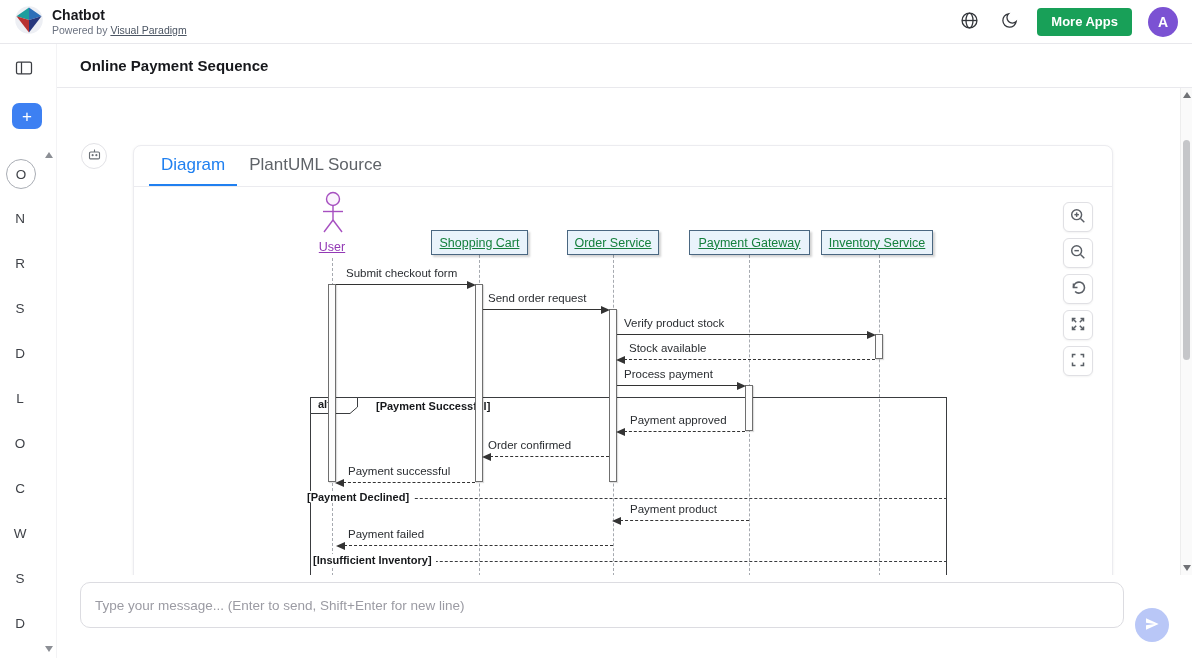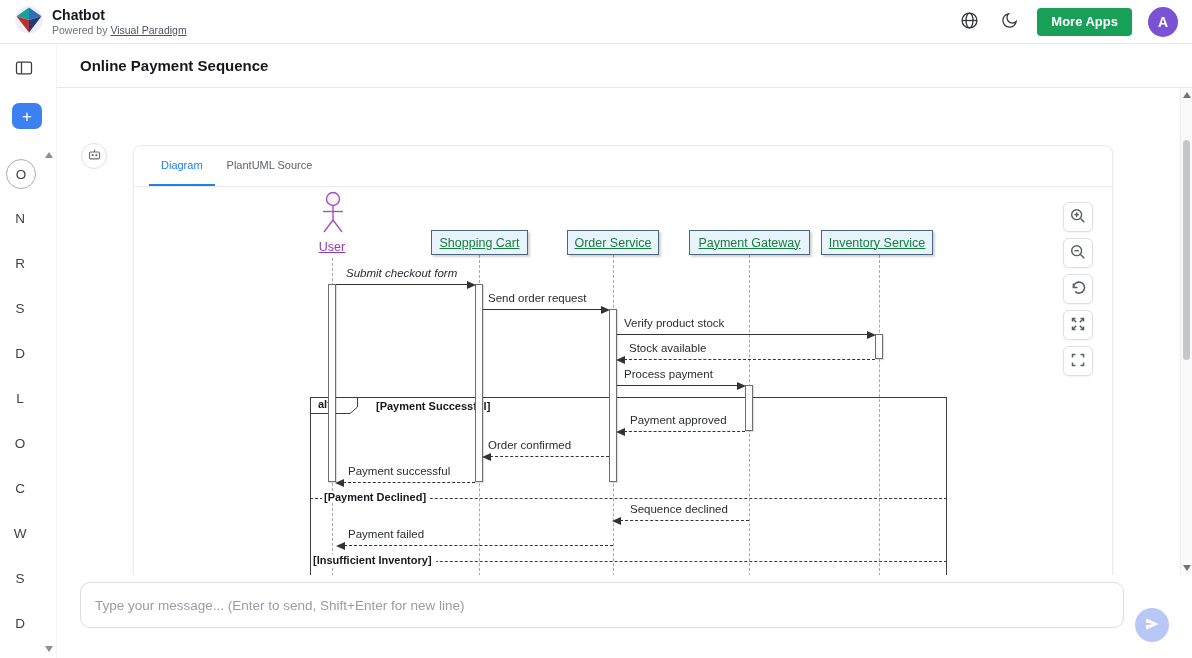--- a/index.html
+++ b/index.html
@@ -36,21 +36,21 @@
   .title-bar{position:absolute;left:56px;top:44px;width:1136px;height:44px;background:#fff;
     border-bottom:1px solid #e9e9ed;display:flex;align-items:center;padding-left:24px;box-sizing:border-box;z-index:20;}
   .page-title{font-size:15px;font-weight:bold;color:#17181c;}
   
   .scroll-area{position:absolute;left:56px;top:88px;width:1124px;height:487px;overflow:hidden;background:#fff;}
   .assistant-avatar{position:absolute;left:25px;top:55px;width:26px;height:26px;border-radius:50%;
     border:1px solid #e2e2e6;background:#fff;display:flex;align-items:center;justify-content:center;box-sizing:border-box;}
   .card{position:absolute;left:77px;top:57px;width:980px;height:520px;background:#fff;border:1px solid #ececf0;
     border-radius:8px;box-shadow:0 1px 3px rgba(0,0,0,.07);box-sizing:border-box;}
   .tab-row{position:absolute;left:0;top:0;right:0;height:40px;border-bottom:1px solid #ebebef;display:flex;align-items:stretch;padding-left:15px;}
-  .tab{display:flex;align-items:center;padding:0 12px;font-size:11px;color:#5f6368;cursor:pointer;border-bottom:2px solid transparent;box-sizing:border-box;}
+  .tab{display:flex;align-items:center;padding:0 12px;font-size:17px;color:#5f6368;cursor:pointer;border-bottom:2px solid transparent;box-sizing:border-box;}
   .tab.active{color:#2080f0;border-bottom-color:#2080f0;}
   
   .diagram-canvas{position:absolute;left:0;top:40px;right:0;bottom:0;overflow:visible;}
   .lifeline-dash{position:absolute;width:0;border-left:1px dashed #a6aab0;}
   .lifeline-box{position:absolute;height:25px;background:#e9f3fb;border:1px solid #4a6781;
     box-shadow:2px 2px 2px rgba(0,0,0,.18);display:flex;align-items:center;justify-content:center;
     font-size:12.5px;color:#15803d;text-decoration:underline;box-sizing:border-box;white-space:nowrap;}
   .actor-label{position:absolute;font-size:12.5px;color:#9339b5;text-decoration:underline;text-align:center;}
   .activation{position:absolute;width:8px;background:#fdfdfd;border:1px solid #6f6f6f;box-sizing:border-box;box-shadow:1px 1px 1px rgba(0,0,0,.13);}
   .msg{position:absolute;height:9px;}
@@ -209,32 +209,32 @@
     <div class="alt-frame" style="left:176px;top:251px;width:637px;height:260px;"></div>
     <div class="alt-tag" style="left:176px;top:251px;">
       <svg width="48" height="17" viewBox="0 0 48 17">
         <path d="M0.5 0.5 H47.5 V10 L40 16.5 H0.5 Z" fill="#ffffff" stroke="#3a3c3f"></path>
       </svg>
       <span>alt</span>
     </div>
     <div class="seq-cond" style="left:242px;top:254px;">[Payment Successful]</div>
 
     <div class="alt-divider" style="left:176px;top:352px;width:637px;"></div>
-    <div class="divider-label" style="left:188px;top:345px;">[Payment Declined]</div>
+    <div class="divider-label" style="left:171px;top:345px;">[Payment Declined]</div>
 
     <div class="alt-divider" style="left:176px;top:415px;width:637px;"></div>
     <div class="divider-label" style="left:177px;top:408px;">[Insufficient Inventory]</div>
 
     <div class="activation" style="left:194px;top:138px;height:198px;"></div>
     <div class="activation" style="left:341px;top:138px;height:198px;"></div>
     <div class="activation" style="left:475px;top:163px;height:173px;"></div>
     <div class="activation" style="left:741px;top:188px;height:25px;"></div>
     <div class="activation" style="left:611px;top:239px;height:46px;"></div>
 
-    <span class="seq-label" style="left:212px;top:121px;font-style:italic;">Submit checkout form</span>
+    <span class="seq-label" style="left:212px;top:121px;">Submit checkout form</span>
     <div class="msg to-right" style="left:202px;top:134px;width:139px;">
       <div class="line"></div>
         <div class="head right"></div>
     </div>
 
     <span class="seq-label" style="left:354px;top:146px;">Send order request</span>
     <div class="msg to-right" style="left:349px;top:159px;width:126px;">
       <div class="line"></div>
         <div class="head right"></div>
     </div>
@@ -268,21 +268,21 @@
       <div class="line dashed"></div>
         <div class="head left"></div>
     </div>
 
     <span class="seq-label" style="left:214px;top:319px;">Payment successful</span>
     <div class="msg to-left" style="left:202px;top:332px;width:139px;">
       <div class="line dashed"></div>
         <div class="head left"></div>
     </div>
 
-    <span class="seq-label" style="left:496px;top:357px;">Sequence declined</span>
+    <span class="seq-label" style="left:496px;top:357px;">Payment product</span>
     <div class="msg to-left" style="left:479px;top:370px;width:136px;">
       <div class="line dashed"></div>
         <div class="head left"></div>
     </div>
 
     <span class="seq-label" style="left:214px;top:382px;">Payment failed</span>
     <div class="msg to-left" style="left:203px;top:395px;width:276px;">
       <div class="line dashed"></div>
         <div class="head left"></div>
     </div>

